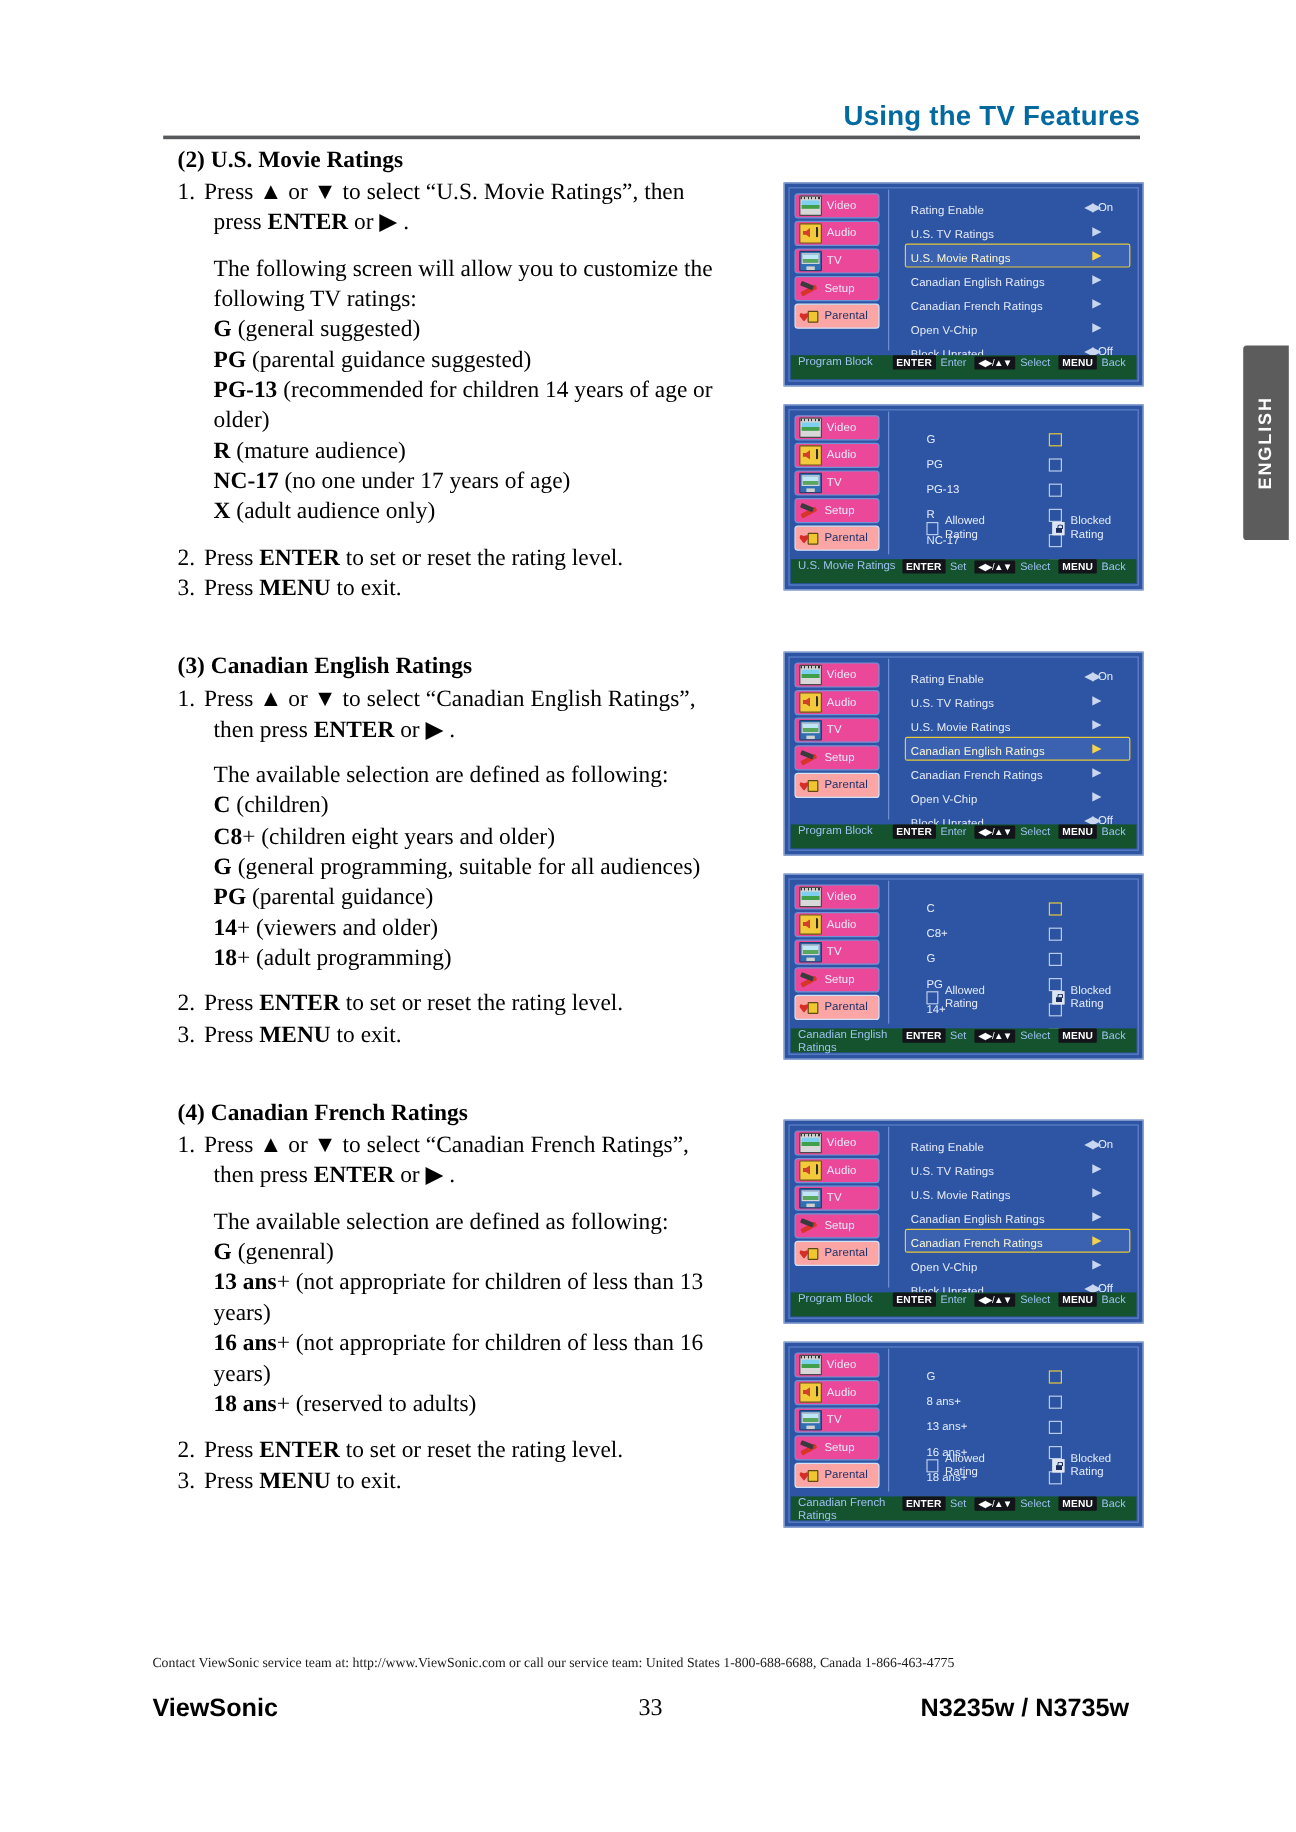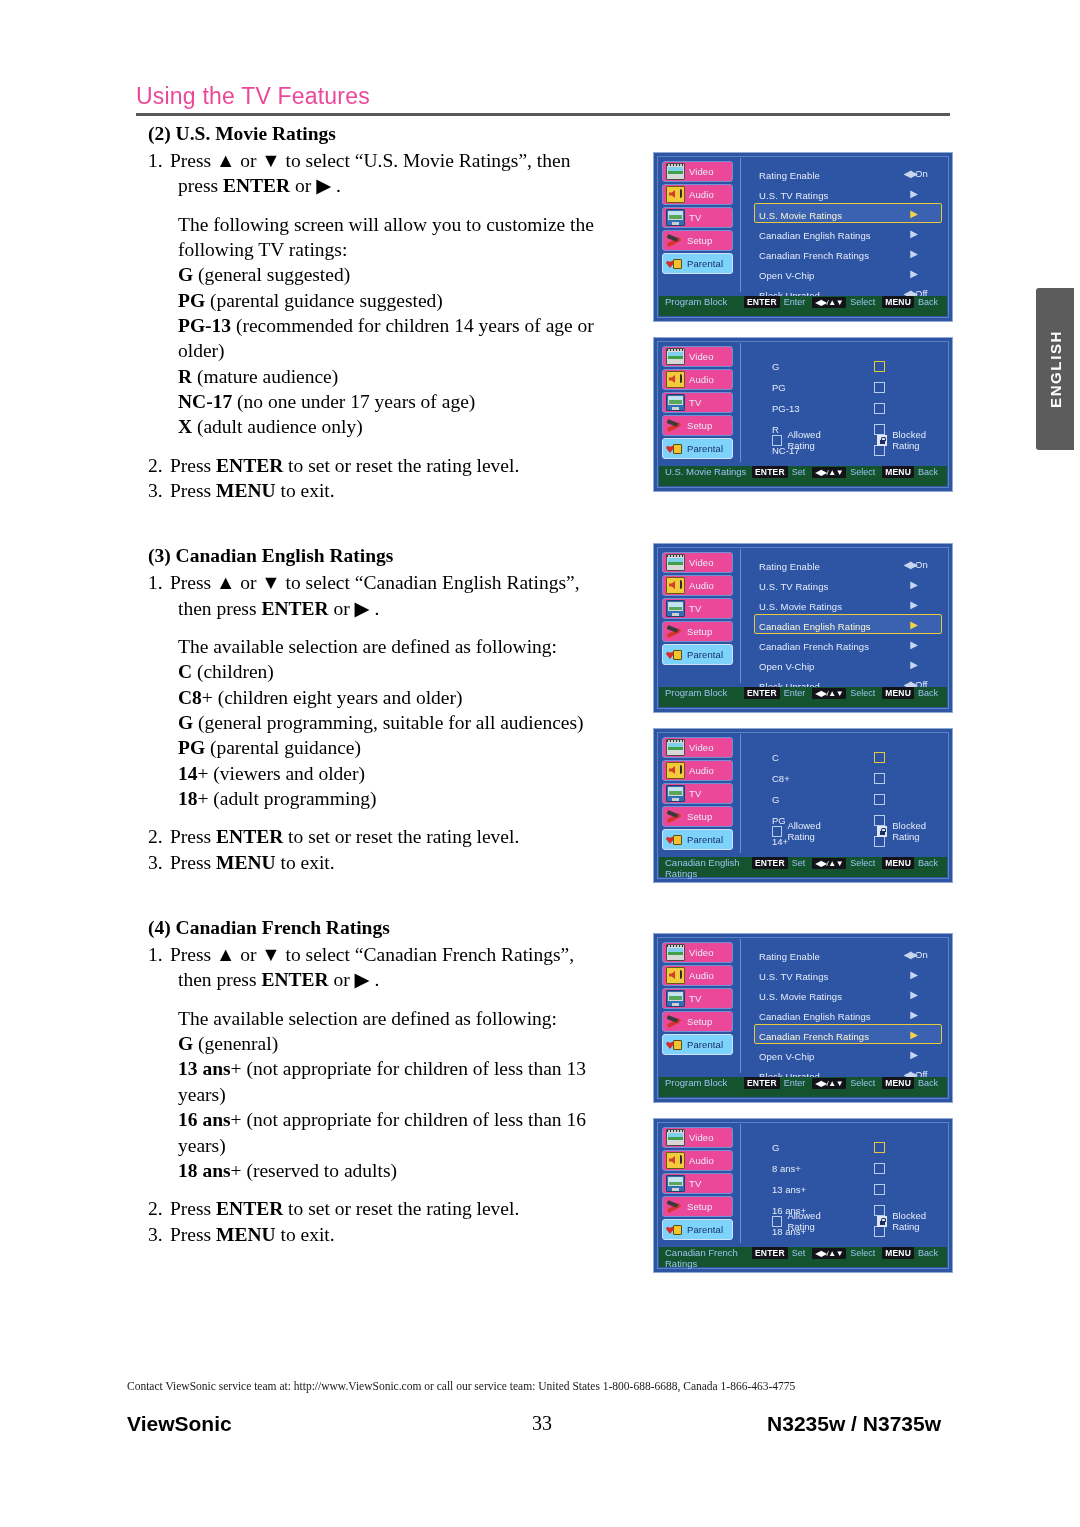--- a/index.html
+++ b/index.html
@@ -18,25 +18,26 @@
 
   
   .page-header {
     position: absolute;
     left: 136px;
     top: 84px;
     width: 814px;
   }
   .page-header .title {
     font-family: "Liberation Sans", sans-serif;
-    font-weight: normal;
+    font-weight: bold;
     font-size: 23px;
-    color: #ec4899;
+    color: #0369a1;
     letter-spacing: 0.2px;
     line-height: 1.1;
+    text-align: right;
   }
   .page-header .rule {
     margin-top: 4px;
     height: 3px;
     background: #58595b;
   }
 
   
   .lang-tab {
     position: absolute;
@@ -138,21 +139,21 @@
     margin-bottom: 2px;
     border: 1px solid #6f92d6;
     border-radius: 3px;
     background: #ec4899;
     display: flex;
     align-items: center;
     padding-left: 3px;
     box-sizing: border-box;
   }
   .side-item.active {
-    background: #7dd3fc;
+    background: #fca5a5;
     border-color: #cfe2fa;
   }
   .side-item .lbl {
     font-size: 9.5px;
     color: #e8eefb;
     margin-left: 4px;
     letter-spacing: 0.1px;
   }
   .side-item.active .lbl { color: #19306a; }
 

